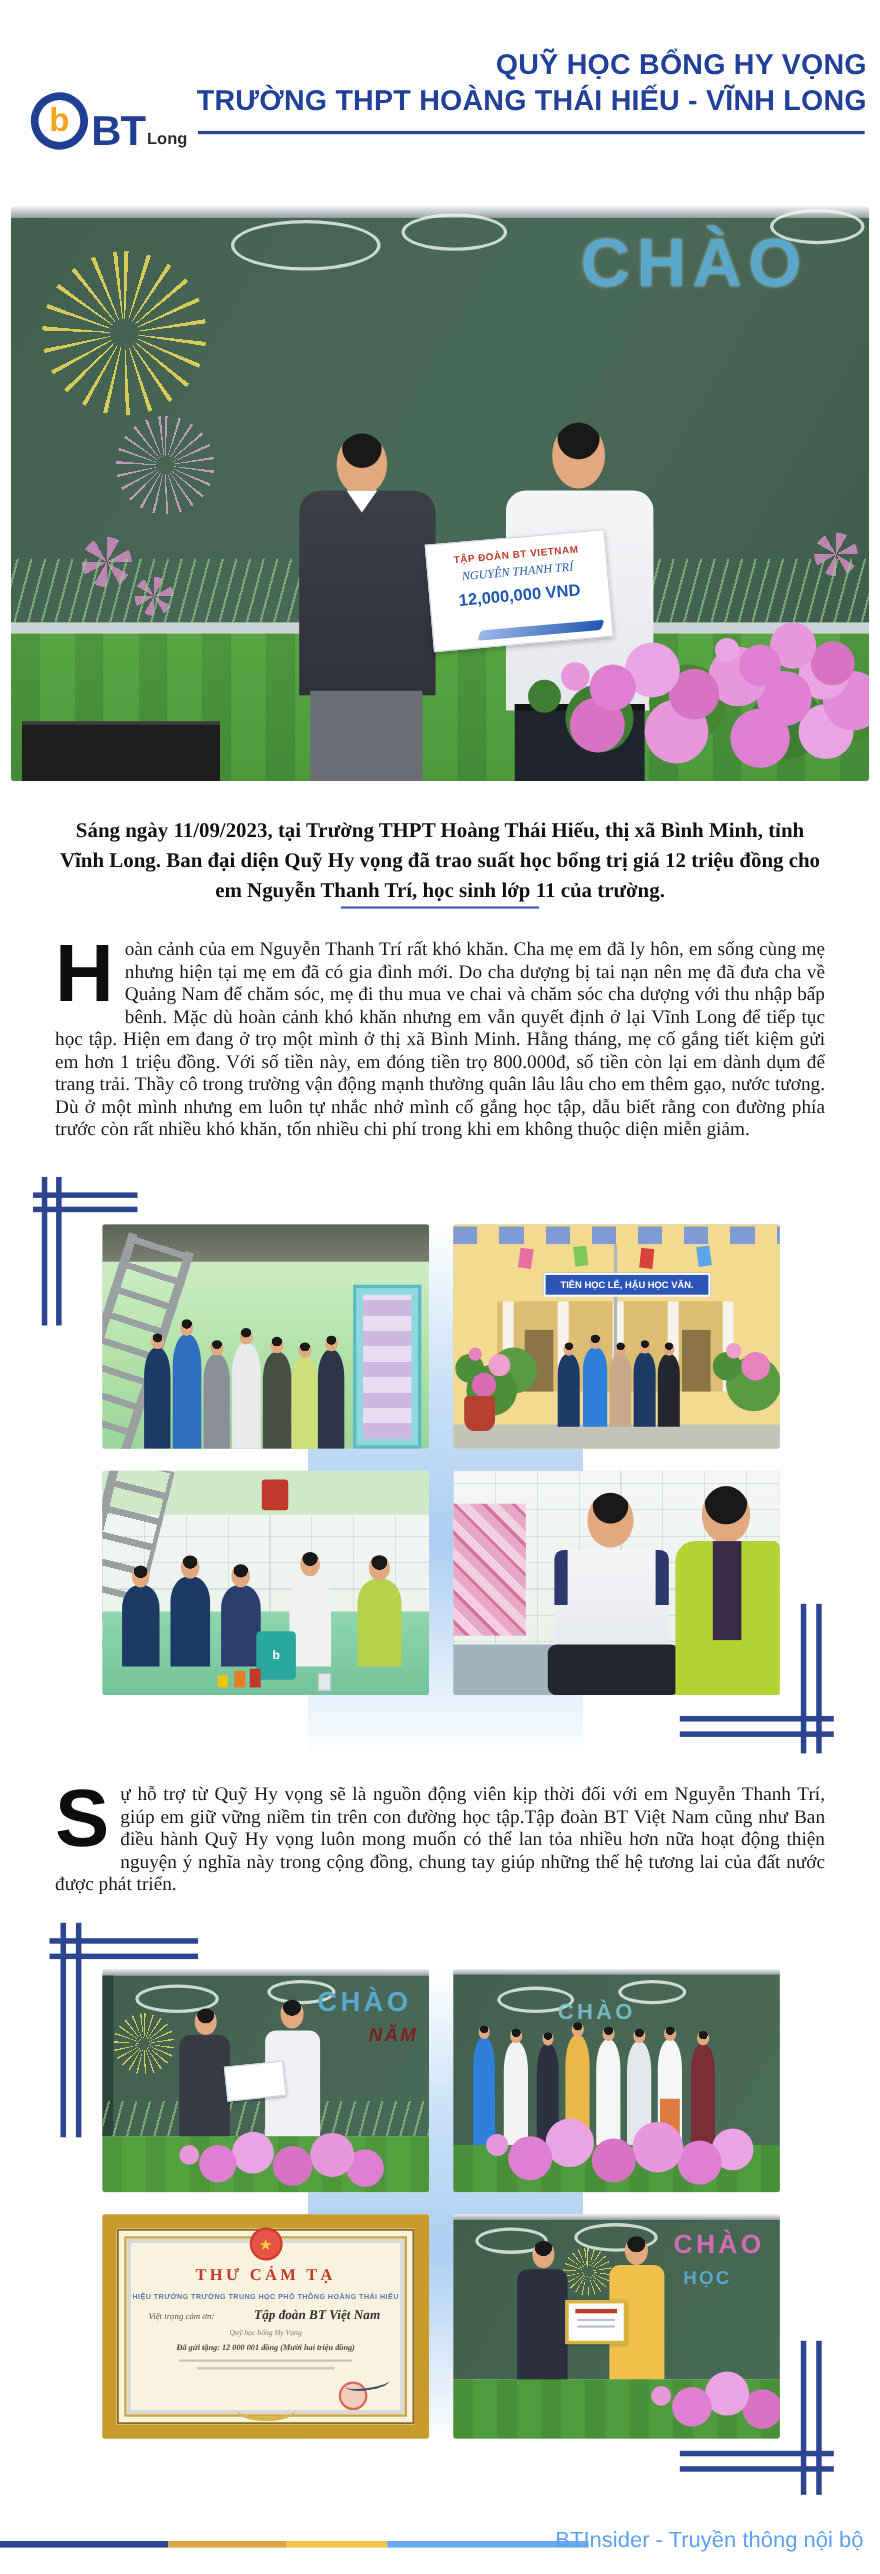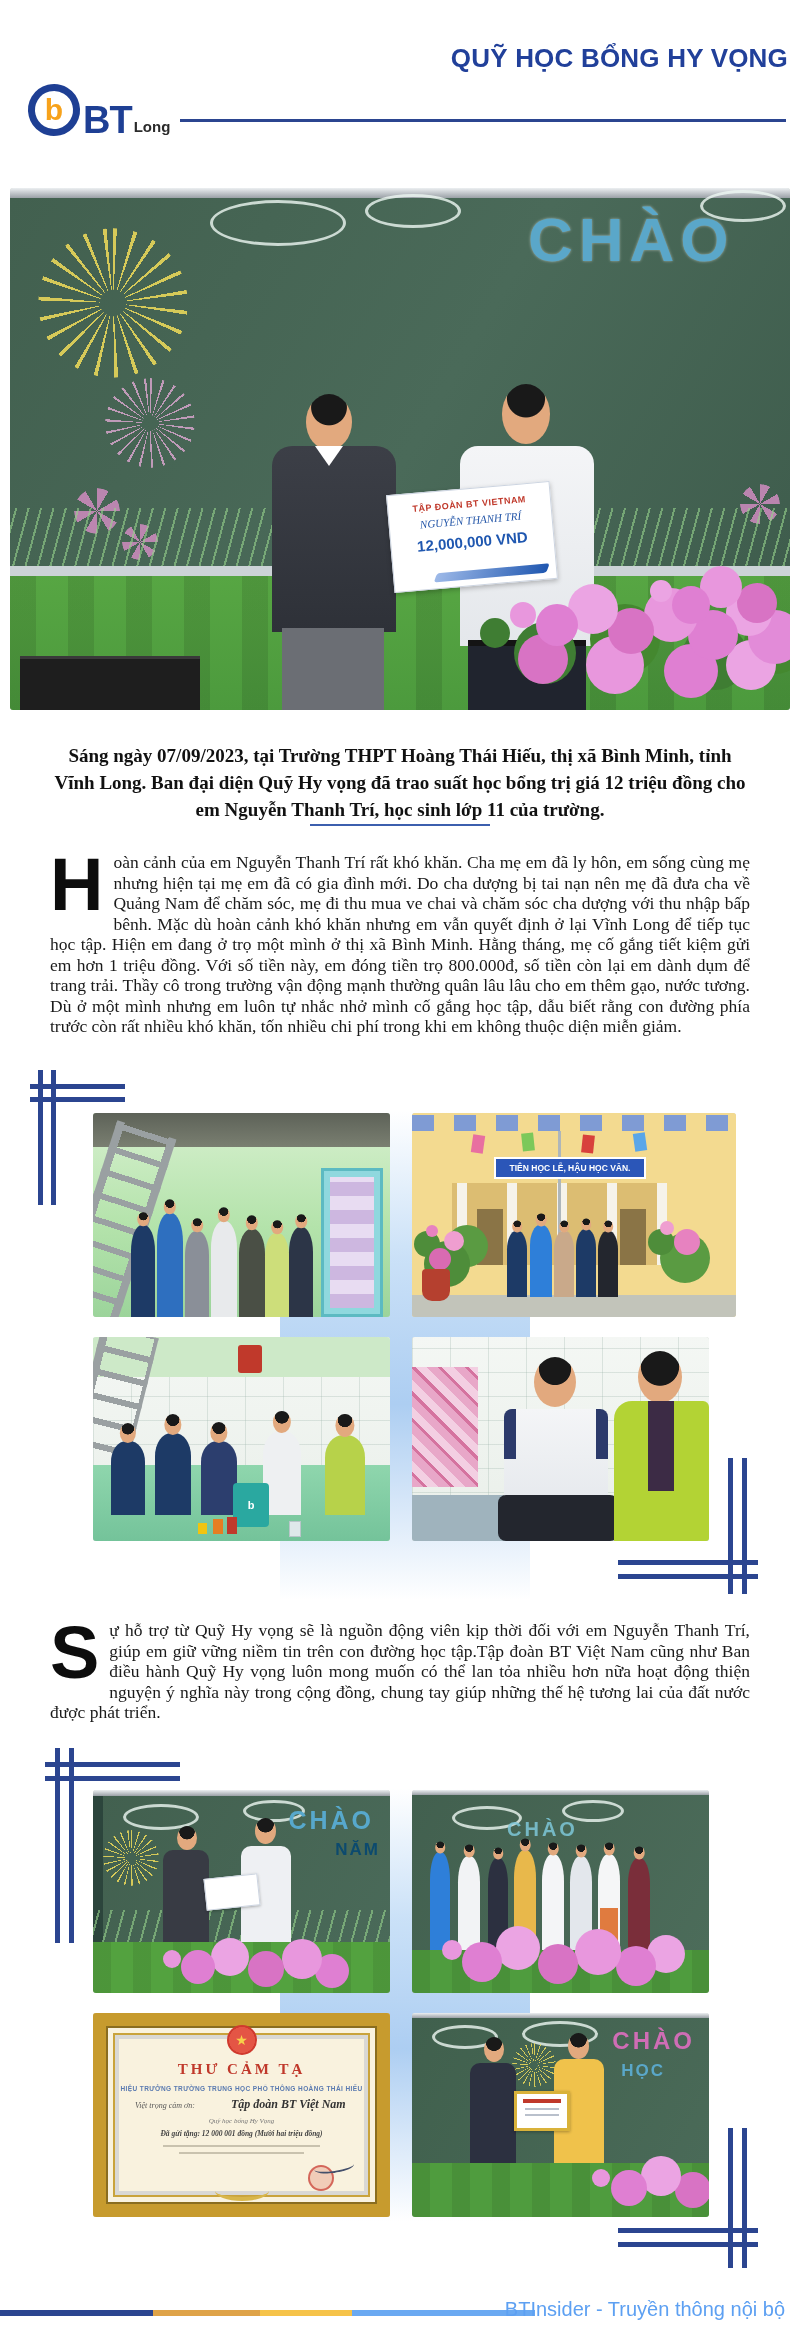--- a/index.html
+++ b/index.html
@@ -83,20 +83,21 @@
 
   <div class="logo">
     <span class="logo-ring">
         <i class="logo-b">b</i>
       </span>
     <span class="logo-bt">BT</span>
     <span class="logo-group">Long</span>
   </div>
   <div class="title">
     <div>QUỸ HỌC BỔNG HY VỌNG</div>
+    <div>TRƯỜNG THPT HOÀNG THÁI HIẾU - VĨNH LONG</div>
   </div>
   <div class="head-rule"></div>
 
   <div class="photo" style="left:10px;top:188px;width:780px;height:522px;">
     <div style="left:0;top:0;right:0;height:10px;background:linear-gradient(#eceff1,#9aa0a6);"></div>
     <div style="left:0;top:10px;right:0;height:368px;background:linear-gradient(120deg,#42604f,#4a6a59 55%,#3f5d4d);"></div>
     <i class="cloud" style="left:200px;top:12px;width:130px;height:40px;"></i>
     <i class="cloud" style="left:355px;top:6px;width:90px;height:28px;"></i>
     <i class="cloud" style="left:690px;top:2px;width:80px;height:26px;"></i>
     <i class="burst" style="left:28px;top:40px;width:150px;height:150px;"></i>
@@ -123,21 +124,21 @@
       <span class="c1">TẬP ĐOÀN BT VIETNAM</span>
       <span class="c2">NGUYỄN THANH TRÍ</span>
       <span class="c3">12,000,000 VND</span>
     </div>
 
     <i class="bloom" style="left:470px;top:430px;width:30px;height:30px;background:#3f7d33;box-shadow:50px 20px 0 16px #3f7d33,130px 6px 0 20px #44882f,220px 24px 0 18px #3f7d33,280px 10px 0 16px #44882f;z-index:5;"></i>
     <i class="bloom" style="left:500px;top:414px;width:26px;height:26px;background:#e897dd;box-shadow:34px 10px 0 8px #df7fd2,70px -6px 0 12px #eba4e3,108px 16px 0 10px #d873c4,148px 0 0 14px #e897dd,190px 20px 0 12px #df7fd2,226px -2px 0 10px #eba4e3,252px 22px 0 14px #e28bd8,20px 44px 0 12px #d873c4,92px 50px 0 16px #e897dd,168px 56px 0 14px #df7fd2,228px 50px 0 12px #eba4e3;z-index:6;"></i>
     <i class="bloom" style="left:640px;top:392px;width:22px;height:22px;background:#eba4e3;box-shadow:30px 14px 0 8px #df7fd2,60px -4px 0 10px #e897dd,96px 12px 0 9px #d873c4;z-index:6;"></i>
   </div>
 
-  <div class="caption">Sáng ngày 07/09/2023, tại Trường THPT Hoàng Thái Hiếu, thị xã Bình Minh, tỉnh Vĩnh Long. Ban đại diện Quỹ Hy vọng đã trao suất học bổng trị giá 12 triệu đồng cho em Nguyễn Thanh Trí, học sinh lớp 11 của trường.</div>
+  <div class="caption">Sáng ngày 11/09/2023, tại Trường THPT Hoàng Thái Hiếu, thị xã Bình Minh, tỉnh Vĩnh Long. Ban đại diện Quỹ Hy vọng đã trao suất học bổng trị giá 12 triệu đồng cho em Nguyễn Thanh Trí, học sinh lớp 11 của trường.</div>
   <div class="cap-rule"></div>
 
   <p class="body-text" style="top:852px;"><span class="dropcap">H</span><span>oàn cảnh của em Nguyễn Thanh Trí rất khó khăn. Cha mẹ em đã ly hôn, em sống cùng mẹ nhưng hiện tại mẹ em đã có gia đình mới. Do cha dượng bị tai nạn nên mẹ đã đưa cha về Quảng Nam để chăm sóc, mẹ đi thu mua ve chai và chăm sóc cha dượng với thu nhập bấp bênh. Mặc dù hoàn cảnh khó khăn nhưng em vẫn quyết định ở lại Vĩnh Long để tiếp tục học tập. Hiện em đang ở trọ một mình ở thị xã Bình Minh. Hằng tháng, mẹ cố gắng tiết kiệm gửi em hơn 1 triệu đồng. Với số tiền này, em đóng tiền trọ 800.000đ, số tiền còn lại em dành dụm để trang trải. Thầy cô trong trường vận động mạnh thường quân lâu lâu cho em thêm gạo, nước tương. Dù ở một mình nhưng em luôn tự nhắc nhở mình cố gắng học tập, dẫu biết rằng con đường phía trước còn rất nhiều khó khăn, tốn nhiều chi phí trong khi em không thuộc diện miễn giảm.</span></p>
 
   <div class="hash" style="left:30px;top:1070px;width:95px;height:135px;">
     <i class="hv" style="left:8px;"></i>
       <i class="hv" style="left:21px;"></i>
     <i class="hh" style="top:14px;"></i>
       <i class="hh" style="top:27px;"></i>
   </div>
@@ -153,21 +154,21 @@
     </div>
     <i class="fig" style="--c:#1d3a66;left:38px;top:112px;width:24px;height:92px;"></i>
     <i class="fig" style="--c:#2e6fbf;left:64px;top:100px;width:26px;height:104px;"></i>
     <i class="fig" style="--c:#8a8f98;left:92px;top:118px;width:24px;height:86px;"></i>
     <i class="fig" style="--c:#e8eaec;left:118px;top:108px;width:26px;height:96px;"></i>
     <i class="fig" style="--c:#4a4f45;left:146px;top:116px;width:26px;height:88px;"></i>
     <i class="fig" style="--c:#cdde7a;left:172px;top:120px;width:24px;height:84px;"></i>
     <i class="fig" style="--c:#2c3547;left:196px;top:114px;width:24px;height:90px;"></i>
   </div>
 
-  <div class="photo" style="left:412px;top:1113px;width:297px;height:204px;padding-left:27px;">
+  <div class="photo" style="left:412px;top:1113px;width:297px;height:204px;">
     <div style="inset:0;background:#f3da90;"></div>
     <div style="left:0;top:2px;right:0;height:16px;background:repeating-linear-gradient(90deg,#7f9bd4 0 22px,#f3da90 22px 42px);"></div>
     <i style="left:60px;top:22px;width:12px;height:18px;background:#e86fa0;transform:rotate(8deg);"></i>
     <i style="left:110px;top:20px;width:12px;height:18px;background:#7cc85a;transform:rotate(-6deg);"></i>
     <i style="left:170px;top:22px;width:12px;height:18px;background:#d8413c;transform:rotate(6deg);"></i>
     <i style="left:222px;top:20px;width:12px;height:18px;background:#5aa6e8;transform:rotate(-8deg);"></i>
     <div style="left:40px;top:70px;width:215px;height:82px;background:#dcbd72;"></div>
     <div style="left:45px;top:70px;width:10px;height:82px;background:#f6f3ea;"></div>
     <div style="left:95px;top:70px;width:10px;height:82px;background:#f6f3ea;"></div>
     <div style="left:145px;top:70px;width:10px;height:82px;background:#f6f3ea;"></div>
@@ -241,21 +242,21 @@
   <div class="blueband" style="left:280px;top:1788px;width:250px;height:434px;"></div>
 
   <div class="photo" style="left:93px;top:1790px;width:297px;height:203px;">
     <div style="left:0;top:0;right:0;height:6px;background:linear-gradient(#eceff1,#9aa0a6);"></div>
     <div style="left:0;top:6px;right:0;height:146px;background:linear-gradient(120deg,#42604f,#4a6a59);"></div>
     <div style="left:0;top:6px;width:10px;height:146px;background:#2c453c;"></div>
     <i class="cloud" style="left:30px;top:14px;width:70px;height:20px;"></i>
     <i class="cloud" style="left:150px;top:10px;width:56px;height:16px;"></i>
     <i class="burst" style="left:10px;top:40px;width:56px;height:56px;"></i>
     <div style="right:16px;top:16px;font-size:25px;font-weight:bold;color:#57a8cc;letter-spacing:3px;">CHÀO</div>
-    <div style="right:10px;top:50px;font-size:17px;font-weight:bold;color:#0c4a6e;letter-spacing:2px;">NĂM</div>
+    <div style="right:10px;top:50px;font-size:17px;font-weight:bold;color:#7f1d1d;letter-spacing:2px;font-style:italic;">NĂM</div>
     <div class="grass" style="top:120px;height:32px;"></div>
     <span class="head" style="left:84px;top:36px;width:20px;height:24px;"></span>
     <div style="left:70px;top:60px;width:46px;height:94px;background:#383b44;border-radius:10px 10px 0 0;"></div>
     <span class="head" style="left:162px;top:28px;width:21px;height:26px;"></span>
     <div style="left:148px;top:56px;width:50px;height:98px;background:#eef0f3;border-radius:10px 10px 0 0;"></div>
     <div style="left:112px;top:86px;width:52px;height:30px;background:#fff;border:1px solid #ccd4e0;transform:rotate(-6deg);box-shadow:0 1px 3px rgba(0,0,0,.3);"></div>
     <div style="left:0;top:152px;right:0;height:51px;background:repeating-linear-gradient(90deg, rgba(0,0,0,.08) 0 18px, transparent 18px 40px),#53a23f;"></div>
     <i class="bloom" style="left:70px;top:160px;width:18px;height:18px;background:#e897dd;box-shadow:26px 8px 0 8px #df7fd2,58px -2px 0 10px #eba4e3,94px 10px 0 9px #d873c4,130px 0 0 11px #e897dd,160px 12px 0 8px #df7fd2;"></i>
   </div>
 

